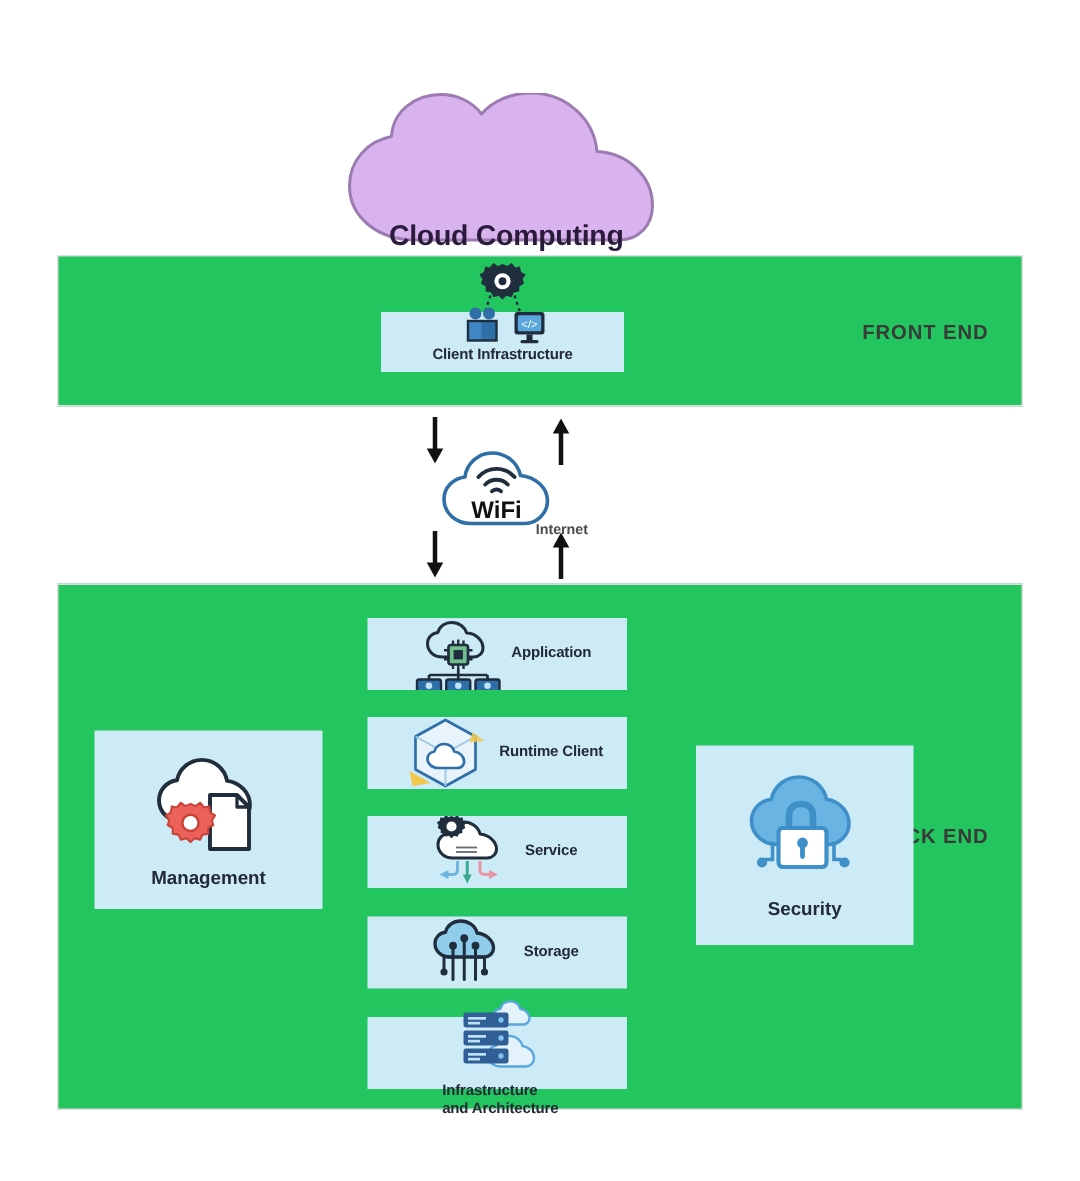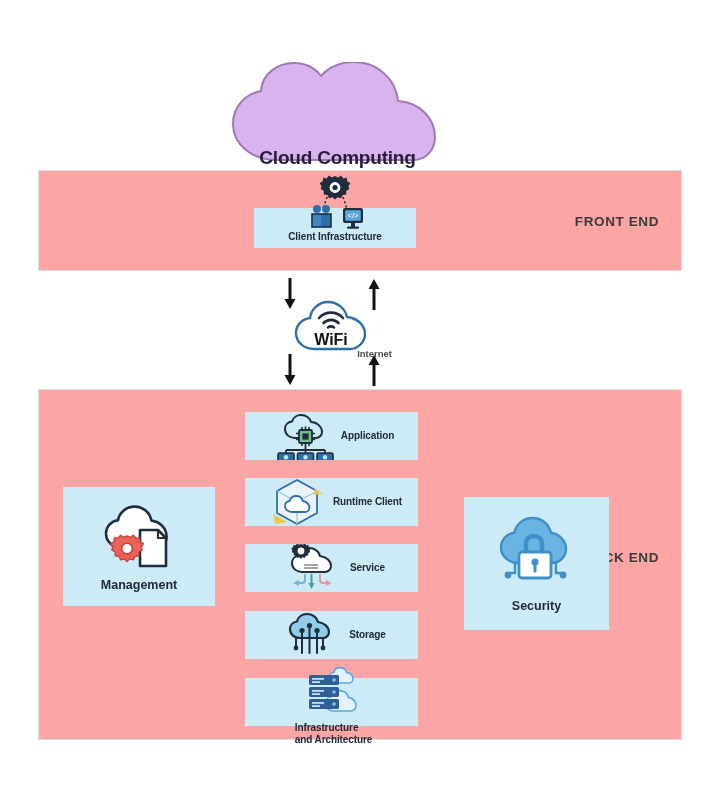--- a/index.html
+++ b/index.html
@@ -38,21 +38,21 @@
     line-height: 1.28;
     color: #2a1b3d;
     letter-spacing: -0.2px;
     margin-top: 48px;
   }
 
   
   .panel {
     position: absolute;
     border: 1px solid #dddddd;
-    background: #fca5a5;
+    background: #22c55e;
     box-sizing: border-box;
   }
   #front-end-panel {
     left: 38px;
     top: 170px;
     width: 644px;
     height: 101px;
   }
   #back-end-panel {
     left: 38px;

